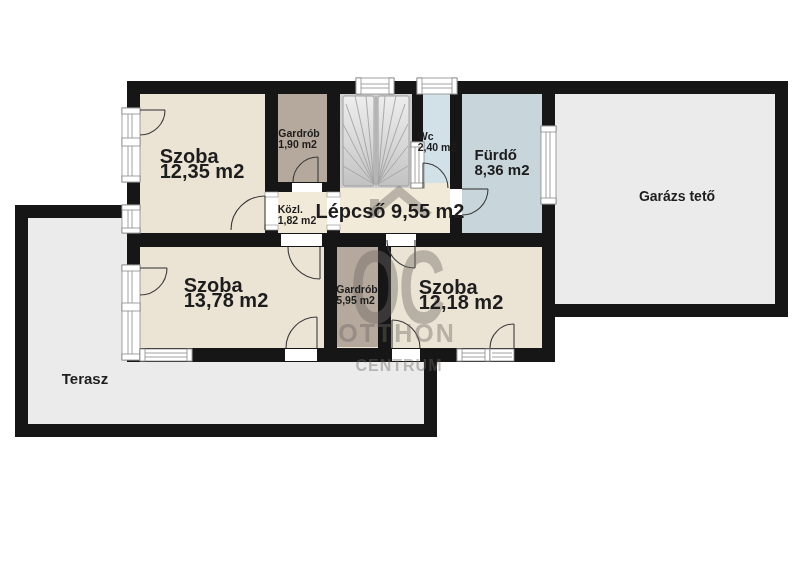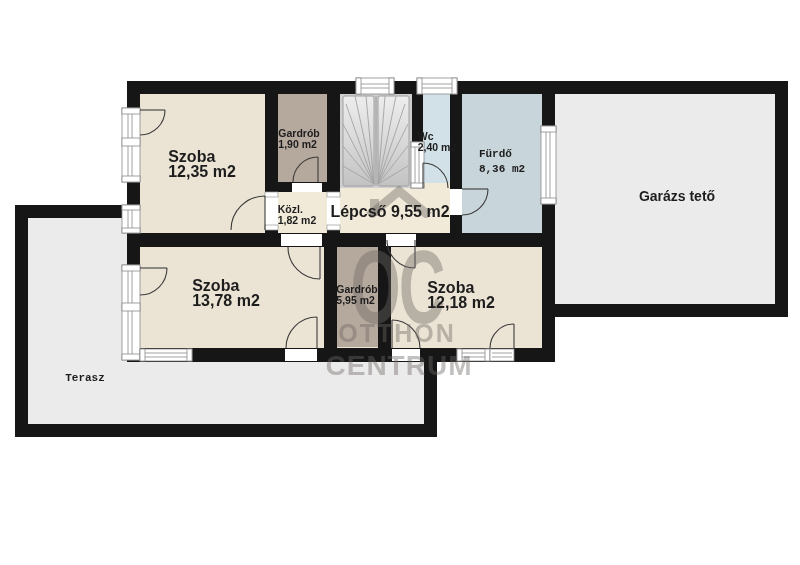--- a/index.html
+++ b/index.html
@@ -6,31 +6,31 @@
     --wall:#161616; --room:#ebe3d4; --hall:#f2ead9; --wardrobe:#b5a89d;
     --wc:#d2e1e8; --bath:#c8d5da; --outdoor:#ecebec; --label:#1d1d1d;
     --door:#3c3c3c; --frame:#8a8a8a; --watermark:rgba(110,106,100,0.42);
   }
   html,body{margin:0;padding:0;background:#ffffff;}
   .stage{position:relative;width:800px;height:565px;background:#fff;overflow:hidden;
          font-family:"Liberation Sans","DejaVu Sans",sans-serif;}
   .plan-svg{position:absolute;left:0;top:0;}
   .lbl{position:absolute;transform:translate(-50%,-50%);text-align:left;font-weight:bold;
        color:var(--label);white-space:nowrap;z-index:3;}
-  .lbl-lg{font-size:16px;line-height:15px;}
-  .lbl-md{font-size:11px;line-height:15px;font-family:Liberation Mono, monospace;}
+  .lbl-lg{font-size:20px;line-height:15px;}
+  .lbl-md{font-size:15px;line-height:15px;}
   .lbl-sm{font-size:10.5px;line-height:10.5px;}
   .lbl-g{font-size:14px;line-height:14.5px;}
   .watermark{position:absolute;left:0;top:0;width:676px;height:565px;pointer-events:none;z-index:2;}
   .wm-oc{position:absolute;left:397px;top:287px;transform:translate(-50%,-50%) scaleX(0.62);
          font-size:104px;font-weight:bold;letter-spacing:-3px;color:var(--watermark);line-height:1;}
   .wm-l1{position:absolute;left:397px;top:333px;transform:translate(-50%,-50%);
          font-size:25px;font-weight:bold;letter-spacing:2px;color:var(--watermark);text-align:center;}
   .wm-l2{position:absolute;left:399px;top:366px;transform:translate(-50%,-50%);
-         font-size:28px;font-weight:bold;letter-spacing:1px;color:var(--watermark);}
+         font-size:16px;font-weight:bold;letter-spacing:1px;color:var(--watermark);}
   .wm-roof{position:absolute;left:363px;top:186px;}
 </style>
 </head>
 <body>
 
 <div class="stage">
 
   <svg class="plan-svg" width="800" height="565" viewBox="0 0 800 565">
     <defs>
       <linearGradient id="sg" x1="0" y1="0" x2="0" y2="1">

